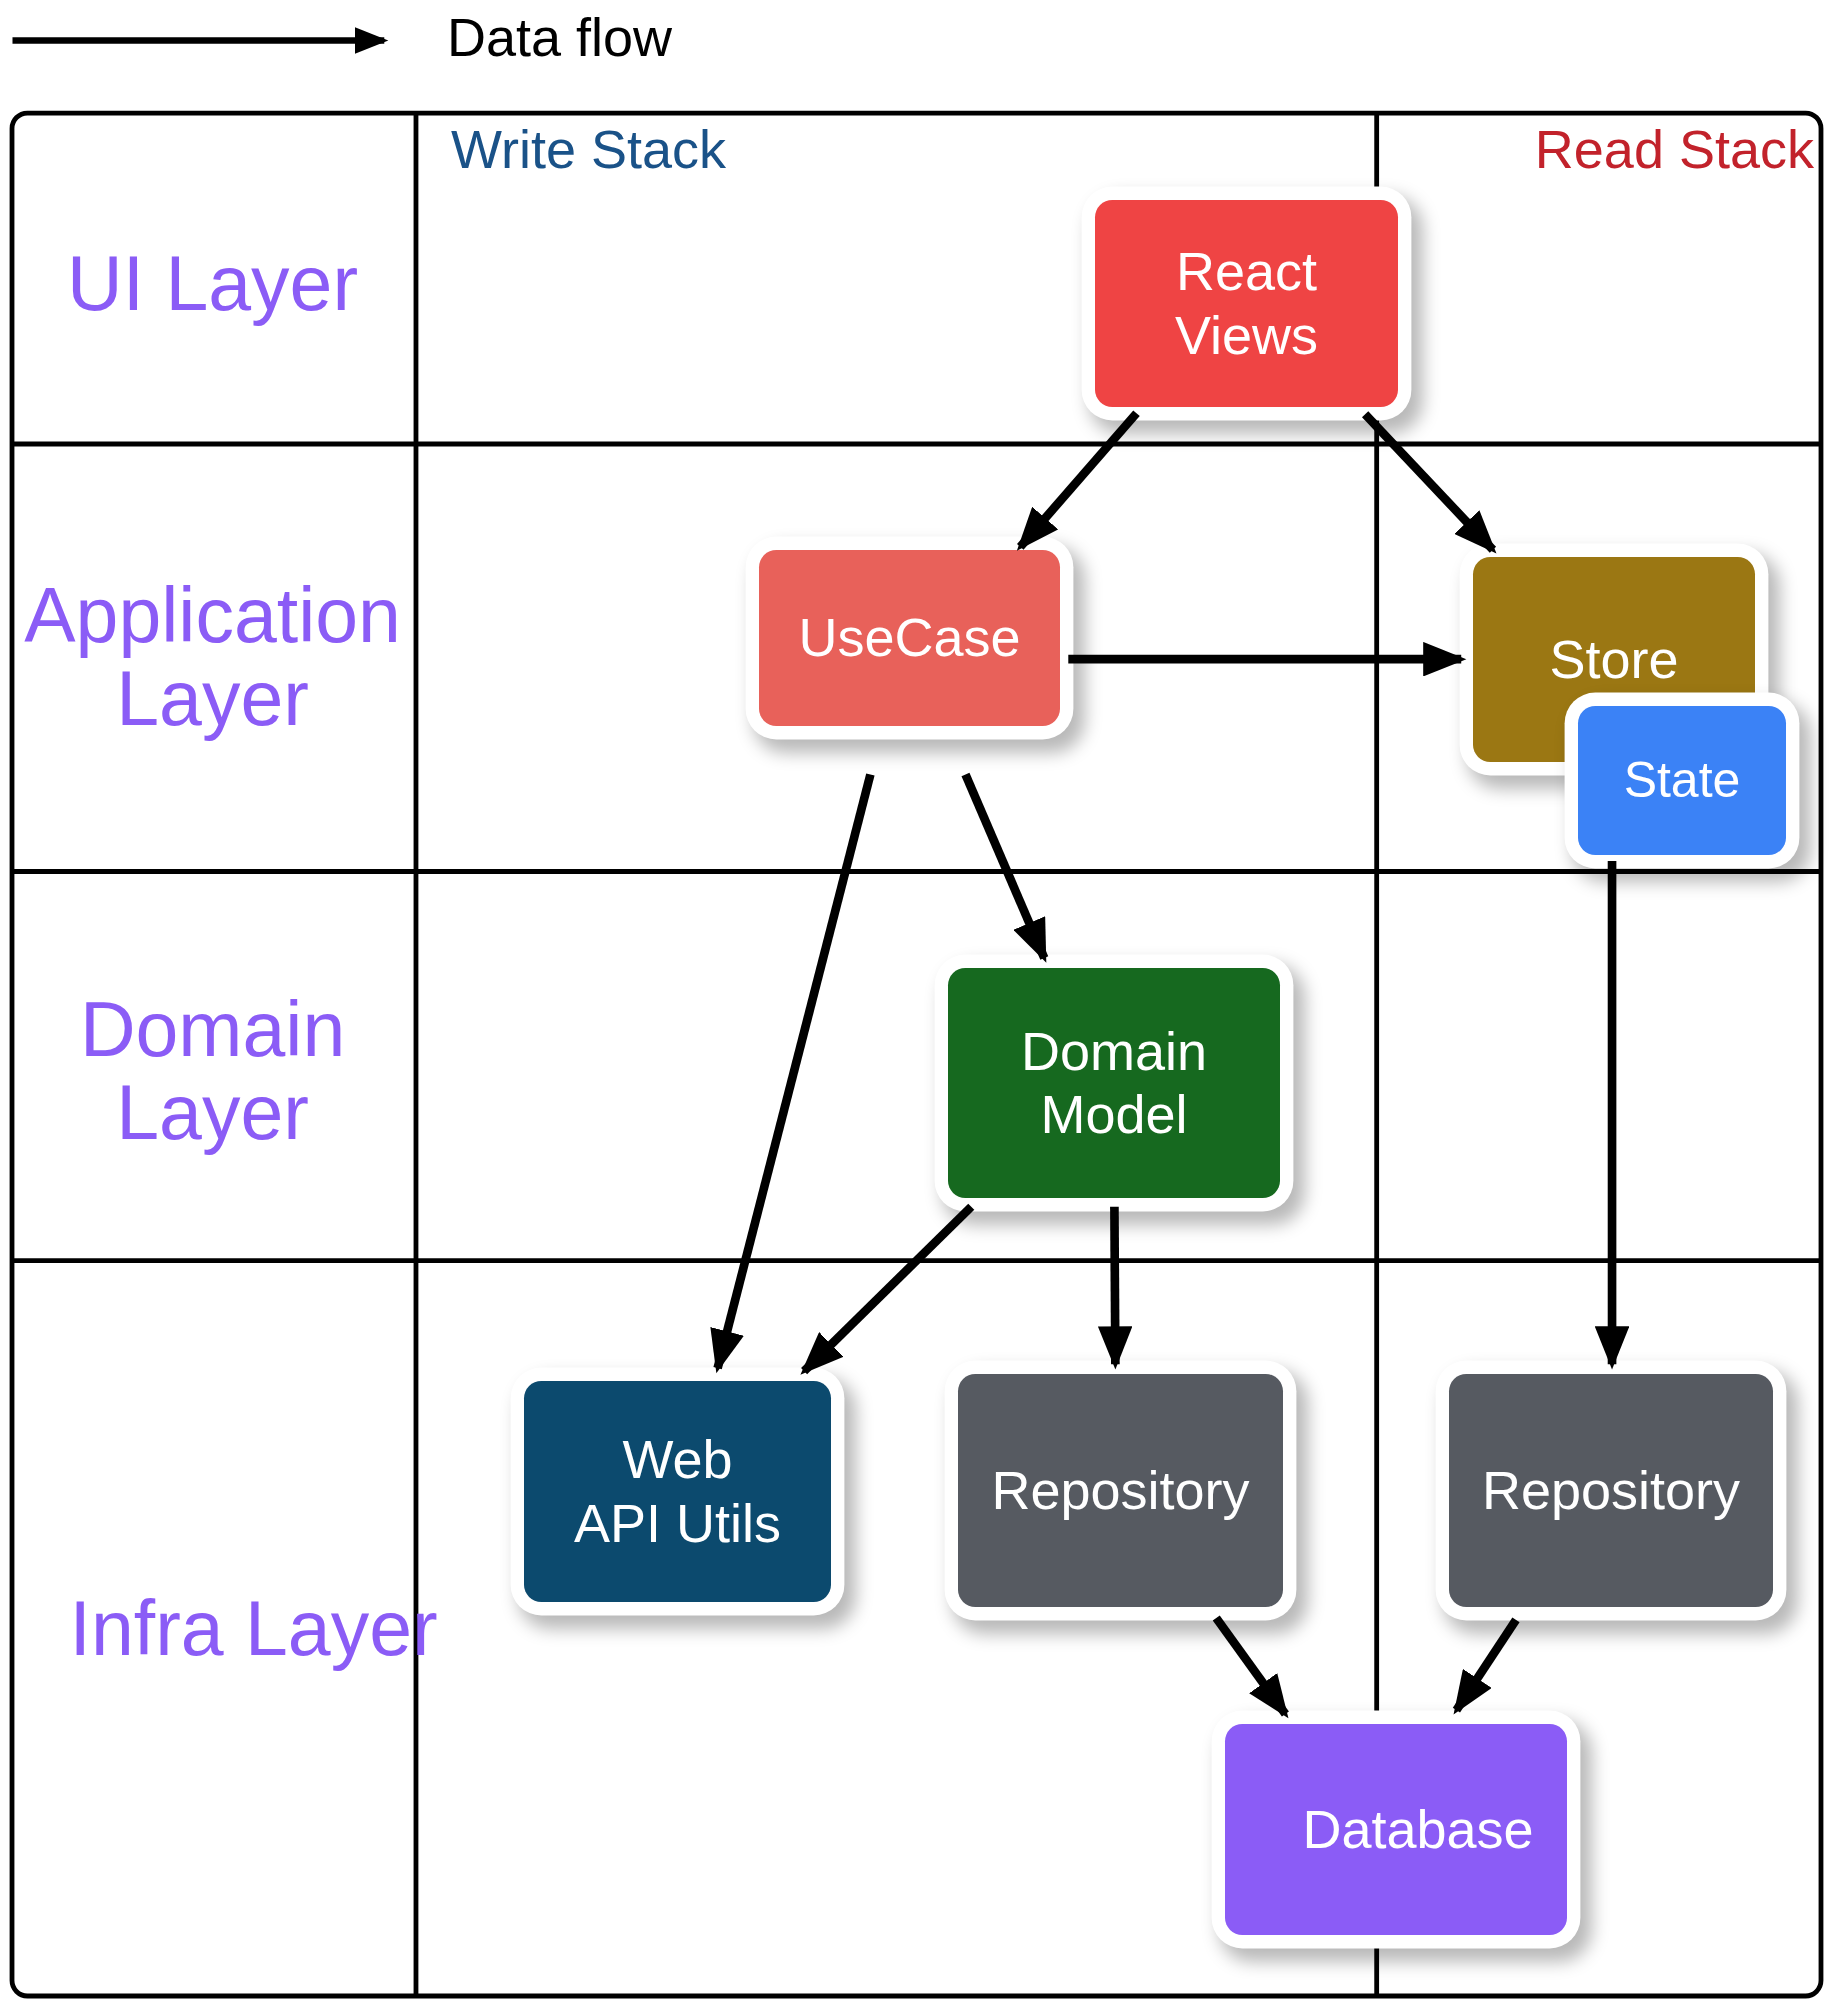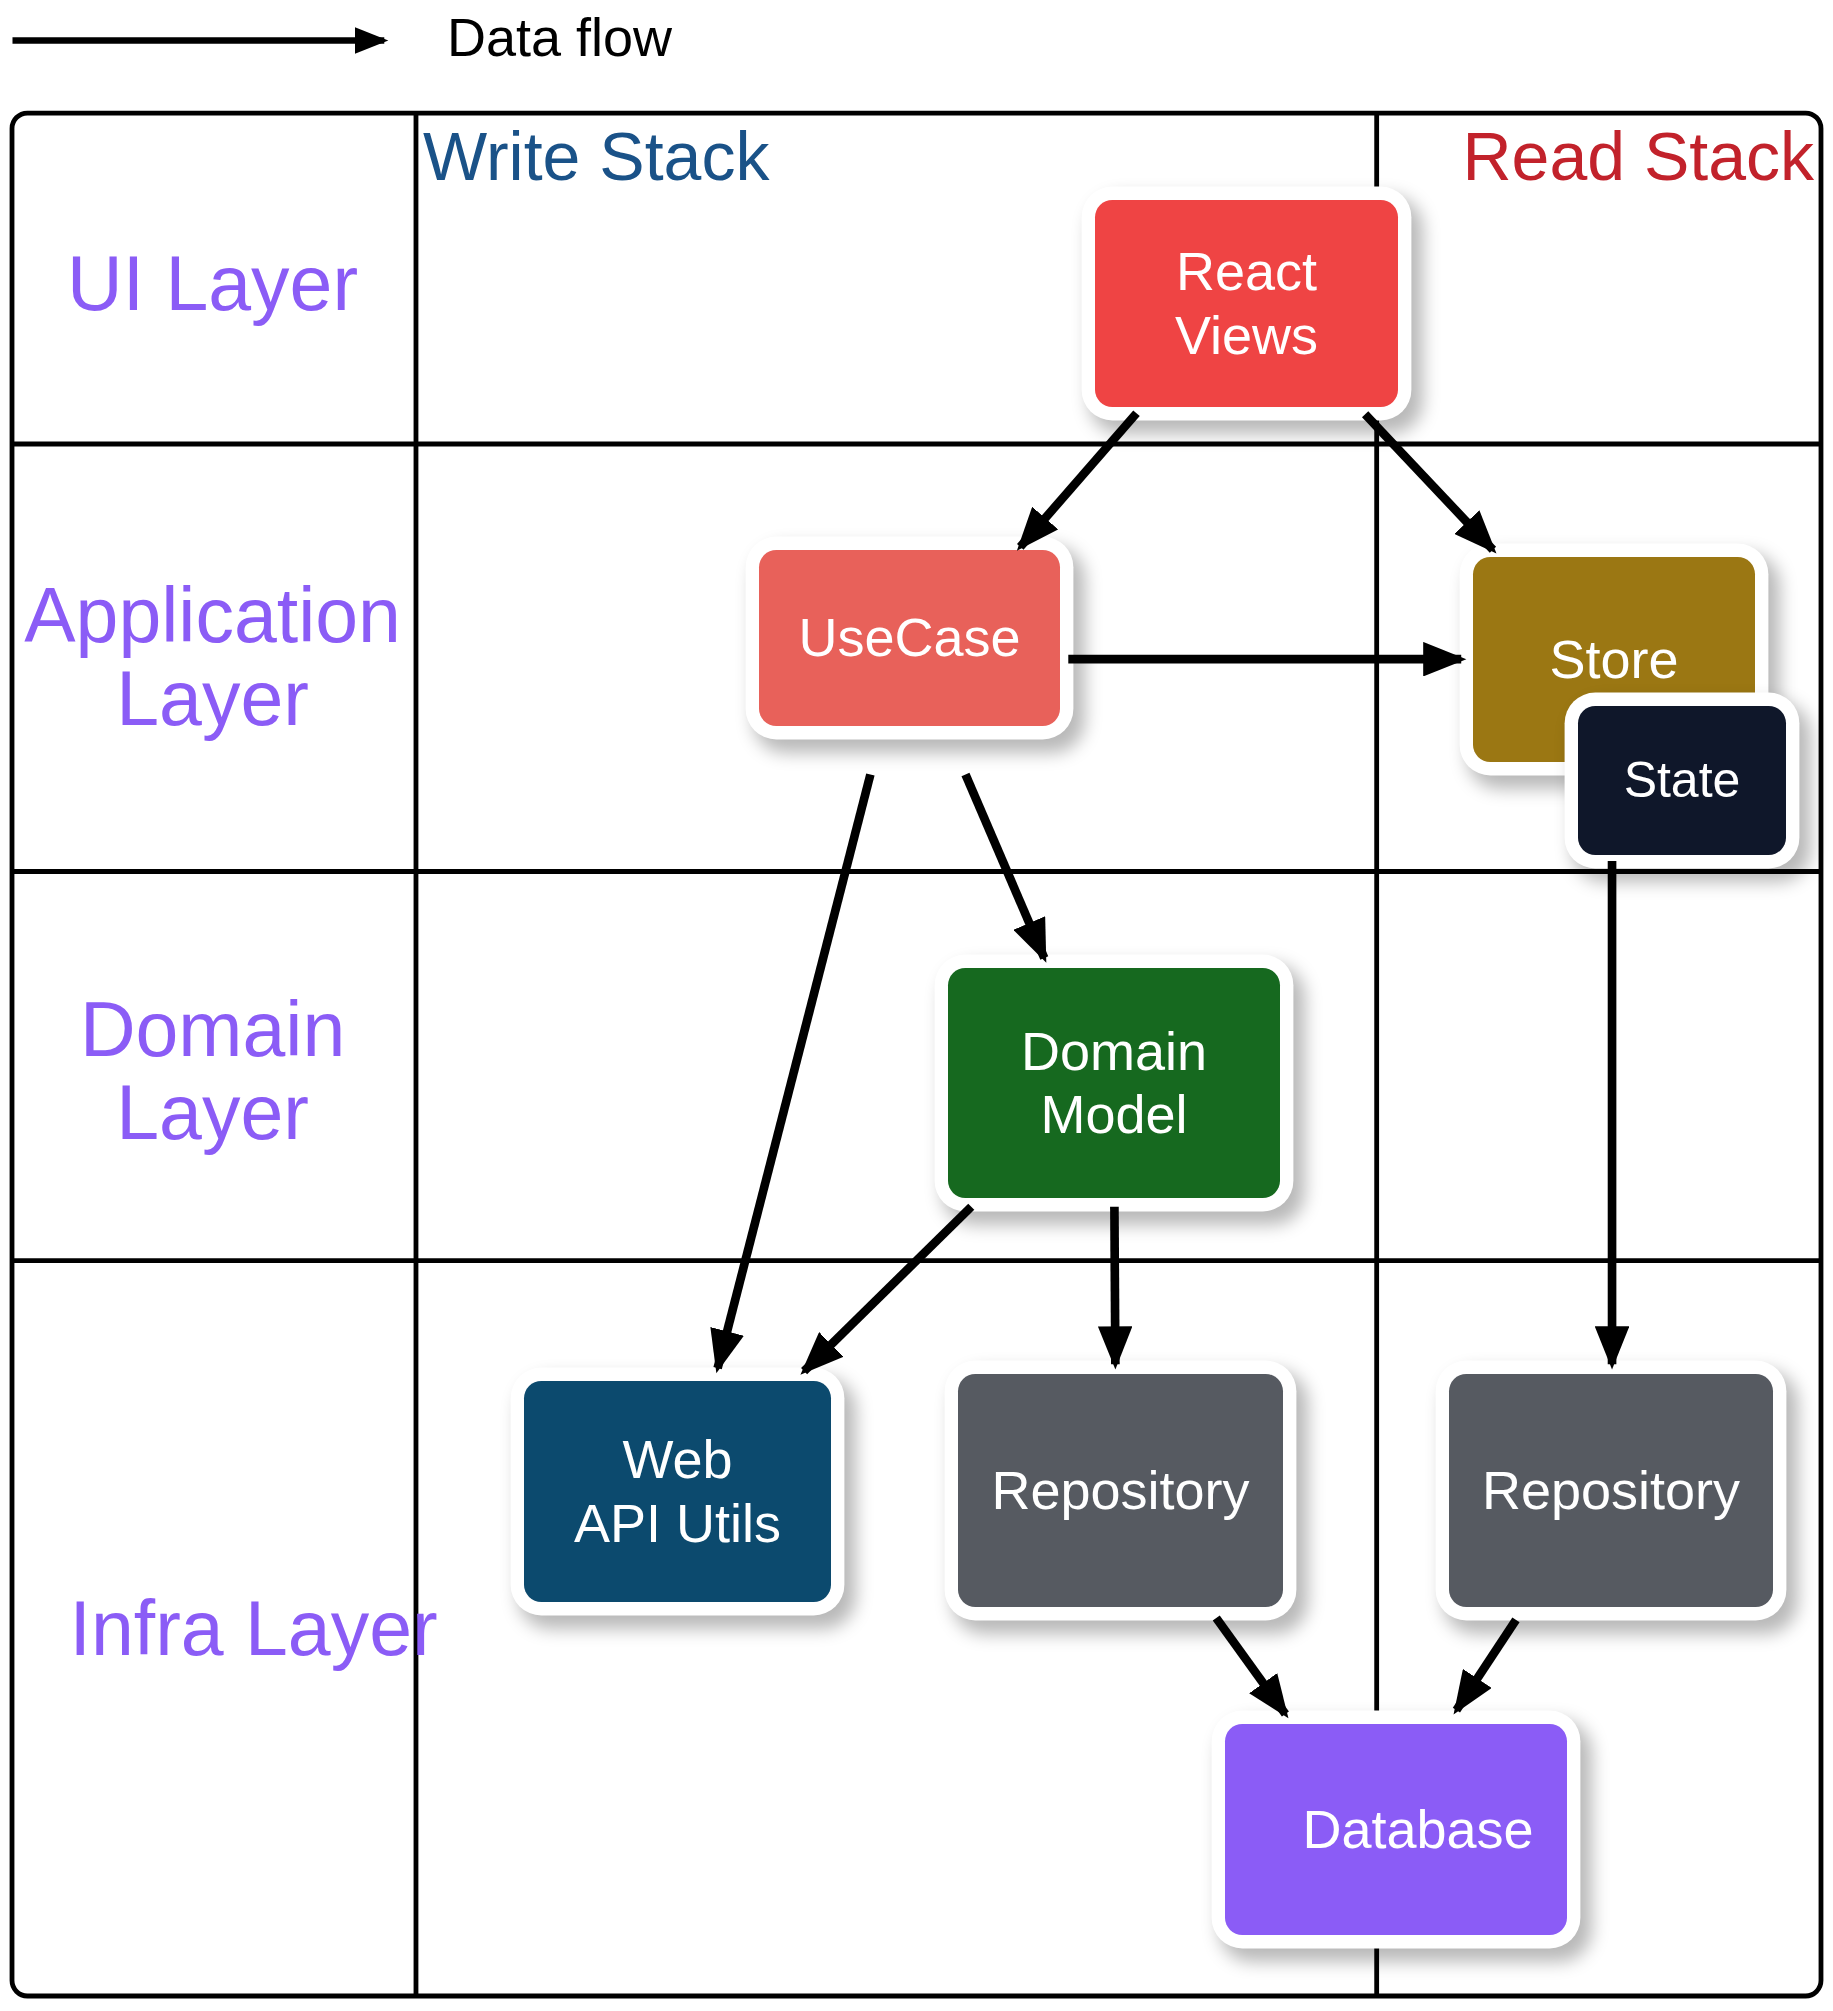--- a/index.html
+++ b/index.html
@@ -27,21 +27,21 @@
   }
   #label-ui{top:242px;}
   #label-application{top:574px;}
   #label-domain{top:988px;}
   #label-infra{top:1587px;margin-left:41px;}
   .layer-label span{display:block;}
 
   
   .stack-header{
     position:absolute;top:121px;z-index:2;
-    font-size:68px;line-height:1.05;white-space:nowrap;
+    font-size:54px;line-height:1.05;white-space:nowrap;margin-left:28px;
   }
   #header-write{left:423px;}
   #header-read{right:19px;text-align:right;}
 
   
   .node{
     position:absolute;z-index:10;
     border-radius:17.3px;
     box-shadow:0 0 0 13.4px #ffffff, 9.6px 11.5px 17.3px 15.4px rgba(0,0,0,0.28);
     display:flex;flex-direction:column;align-items:center;justify-content:center;
@@ -98,21 +98,21 @@
   </div>
 
   <div class="node" id="node-usecase" style="background: rgb(232, 97, 90);">
     <span>UseCase</span>
   </div>
 
   <div class="node" id="node-store" style="background: rgb(155, 119, 19);">
     <span>Store</span>
   </div>
 
-  <div class="node" id="node-state" style="background: #0f172a;">
+  <div class="node" id="node-state" style="background: #3b82f6;">
     <span>State</span>
   </div>
 
   <div class="node" id="node-domain-model" style="background: rgb(22, 105, 31);">
     <span>Domain</span>
     <span>Model</span>
   </div>
 
   <div class="node" id="node-web-api-utils" style="background: #0c4a6e;">
     <span>Web</span>

